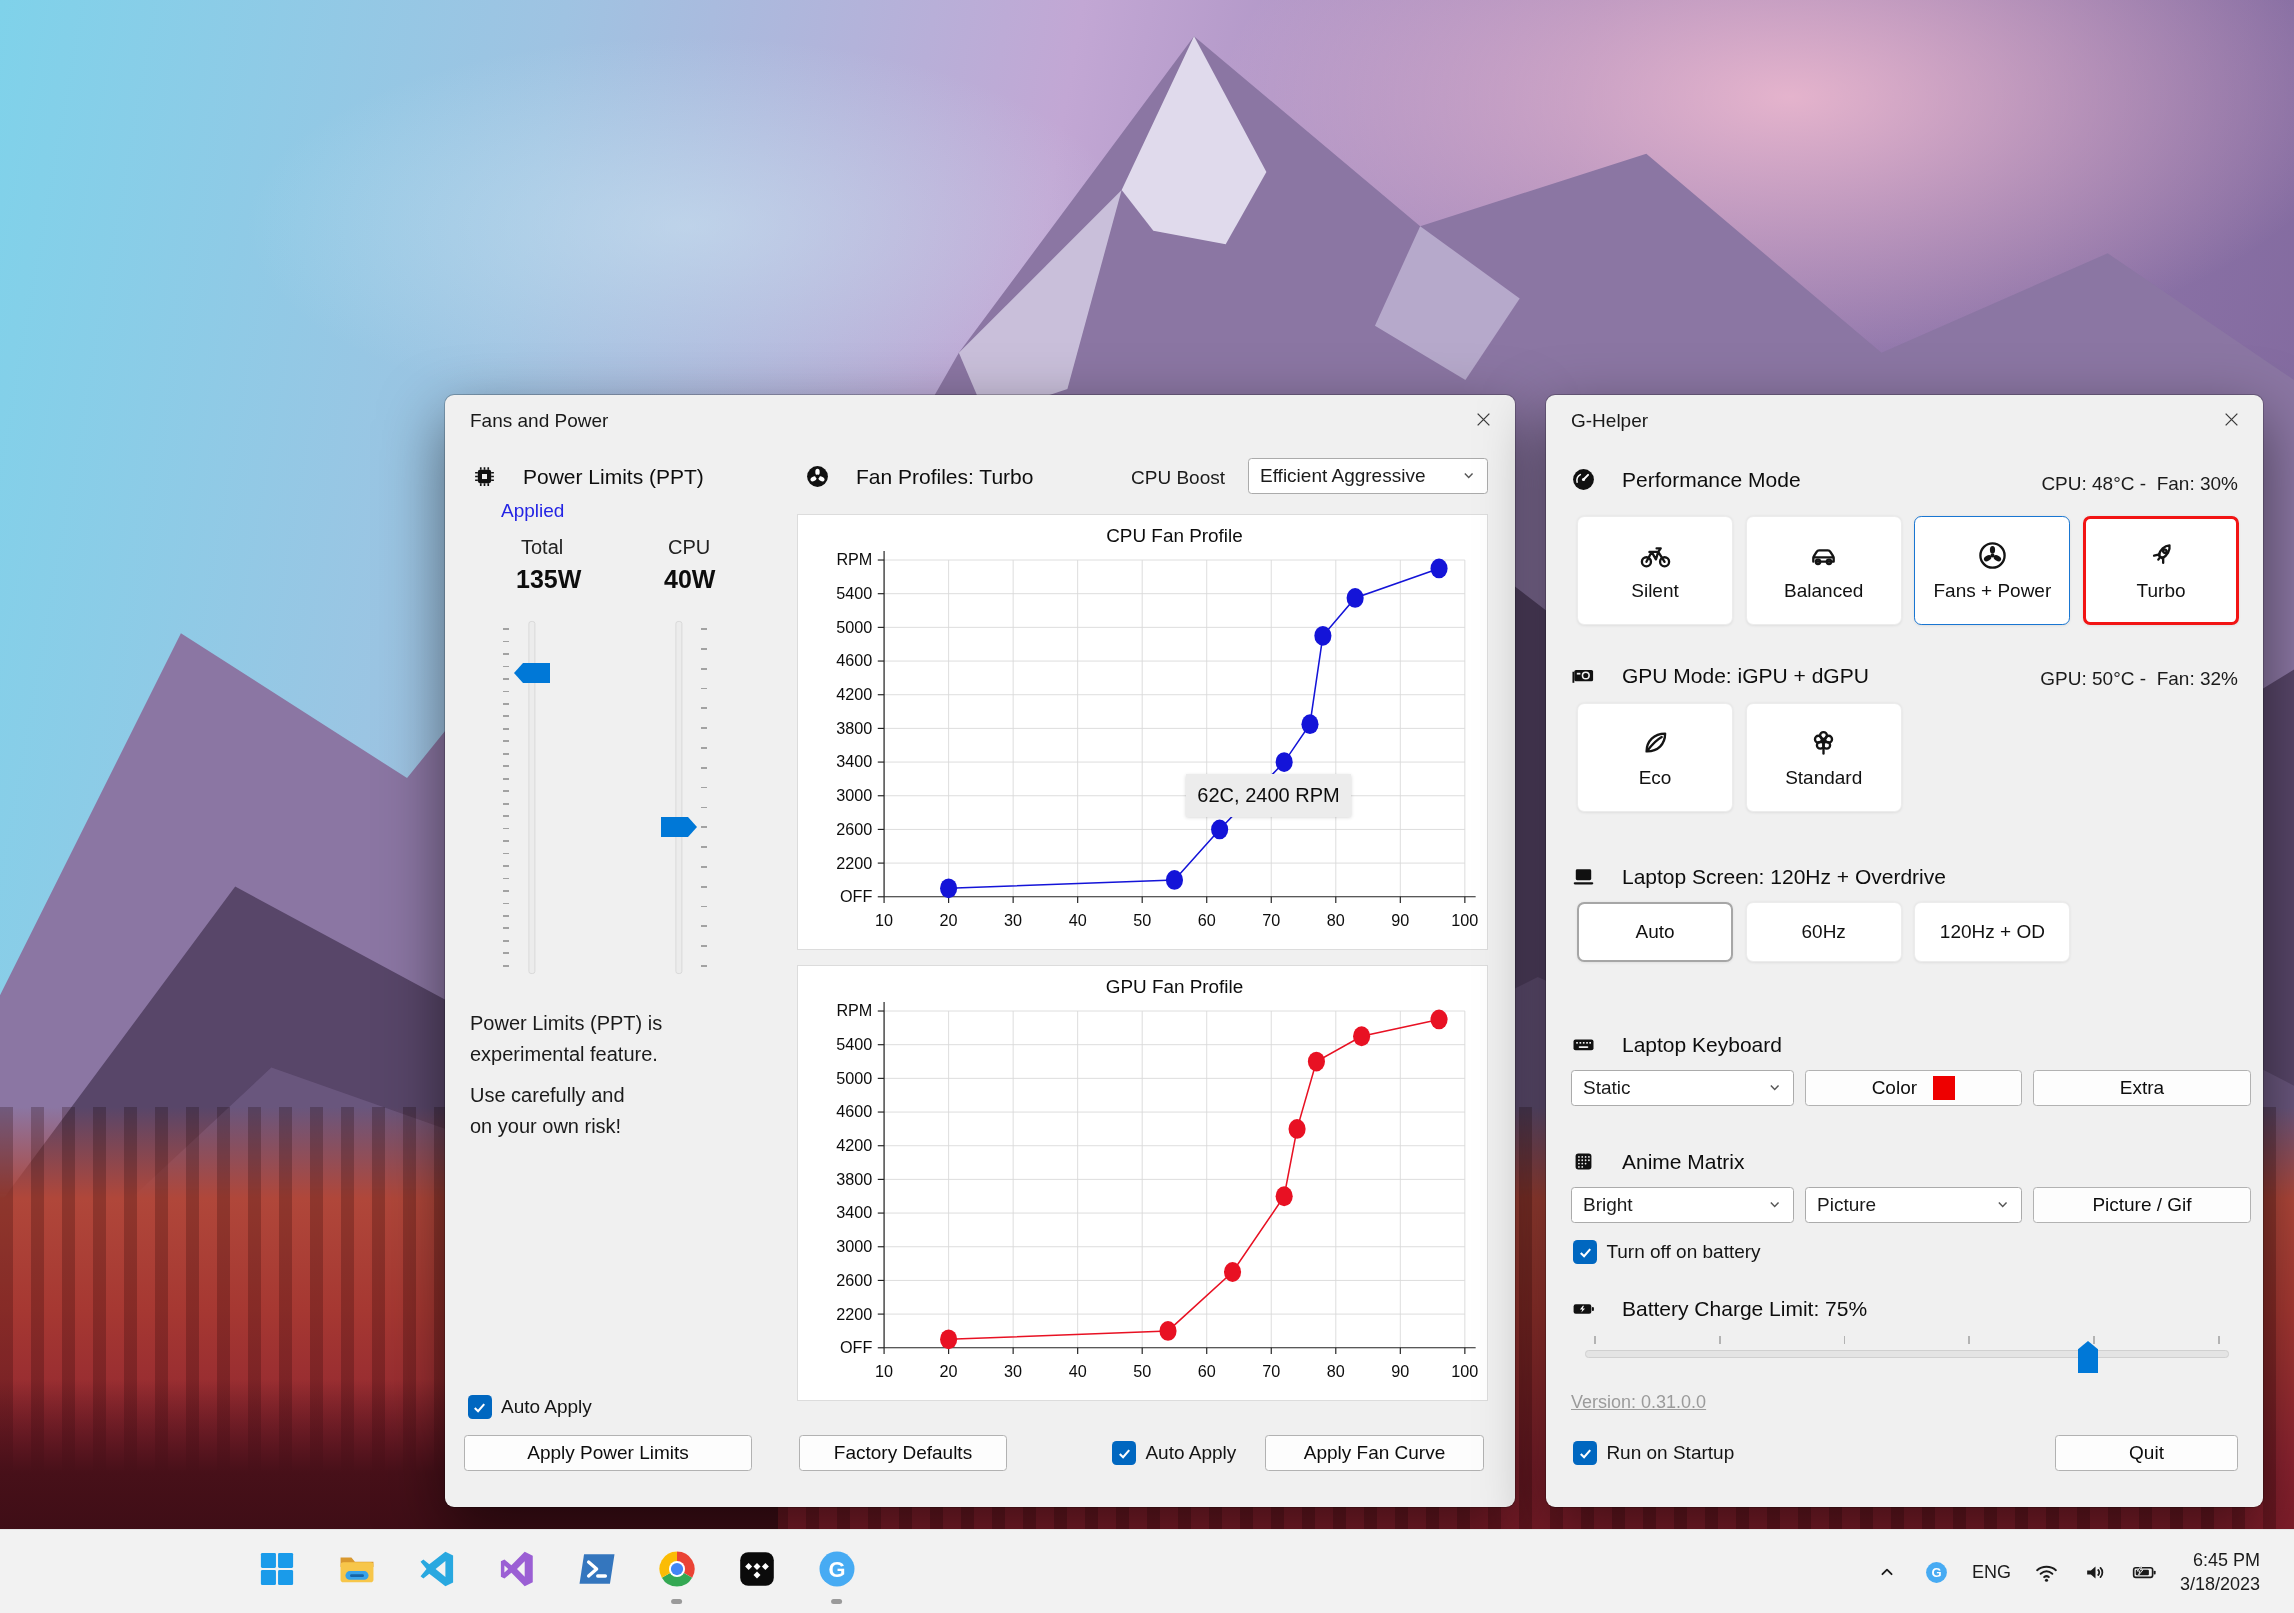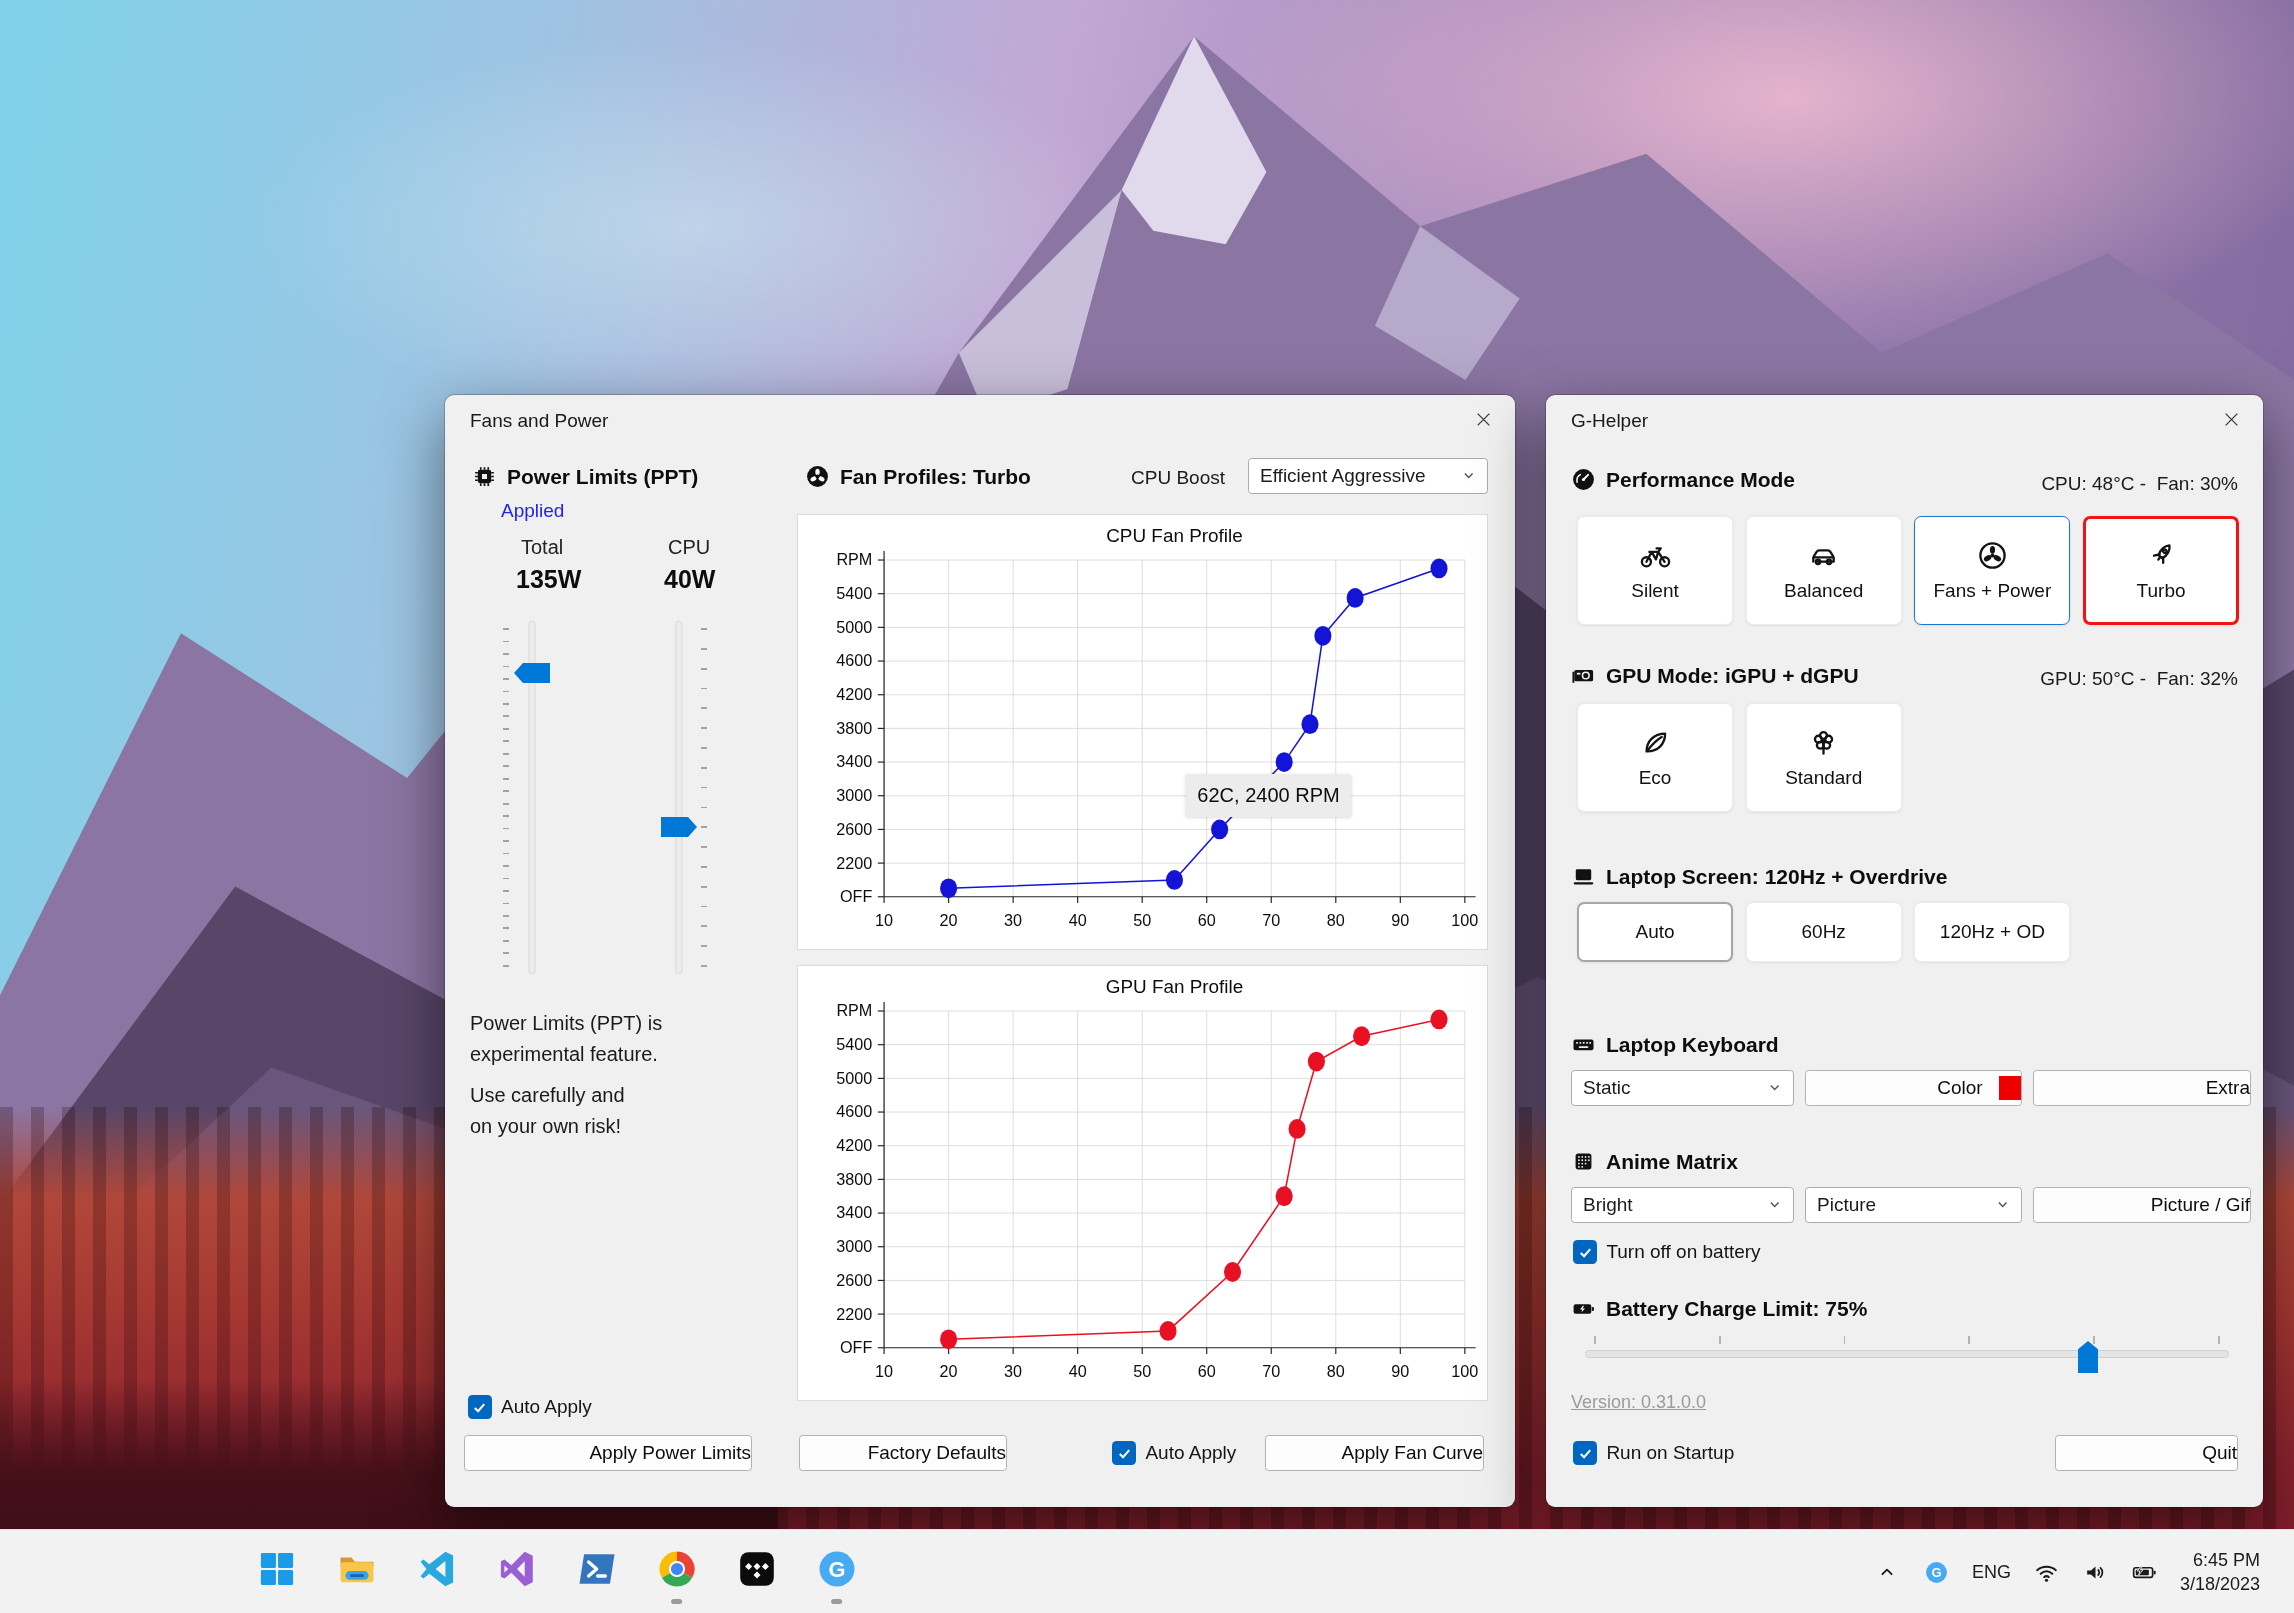--- a/index.html
+++ b/index.html
@@ -24,40 +24,40 @@
   #lake { position:absolute; left:0; bottom:0; width:778px; height:235px;
     background: linear-gradient(180deg, rgba(70,16,26,0), #471019 40%, #330a12 100%); }
 
   
   .win { position:absolute; background:#f0f0f0; border-radius:9px;
          box-shadow: 0 23.5px 63px rgba(0,0,0,.5), 0 0 0 0.9px rgba(0,0,0,.22); }
   .win-title { position:absolute; left:25px; top:14.5px; font-size:19px; color:#191919; }
   .close-btn { position:absolute; right:22px; top:14.5px; width:20px; height:20px; display:flex; align-items:center; justify-content:center; }
   .close-btn svg { width:17px; height:17px; }
 
-  .sec-h { position:absolute; display:flex; align-items:center; gap:10px; font-weight:bold; font-size:21px; color:#0d0d0d; }
+  .sec-h { position:absolute; display:flex; align-items:center; gap:26px; font-weight:normal; font-size:21px; color:#0d0d0d; }
   .sec-h svg { width:25px; height:25px; flex:none; }
   .status-right { position:absolute; font-size:19px; color:#1b1b1b; white-space:pre; }
 
   .tile-row { position:absolute; display:flex; gap:12.7px; }
   .tile { width:156px; height:109px; background:#fff; border:0.9px solid #ececec; border-radius:7.2px;
           box-shadow:0 0.9px 2.7px rgba(0,0,0,.07); display:flex; flex-direction:column; align-items:center; justify-content:center; gap:8.1px; }
   .tile .lbl { font-size:19px; color:#111; }
   .tile .ticon svg { width:33px; height:33px; display:block; }
   .tile.small { height:60px; flex-direction:row; }
   .tile.hl-red  { border:3.6px solid #f21414; }
   .tile.hl-blue { border:3.6px solid #35a2ee; }
   .tile.hl-blue-thin { border:1.8px solid #1976d2; }
   .tile.hl-gray { border:2.7px solid #a6a6a6; }
 
   .dropdown { position:absolute; height:36px; background:#fff; border:0.9px solid #ababab; border-radius:3.6px;
               display:flex; align-items:center; justify-content:space-between; padding:0 11px; font-size:19px; }
   .dropdown svg { width:15.4px; height:15.4px; }
   .btn { position:absolute; height:36px; background:#fdfdfd; border:0.9px solid #b2b2b2; border-radius:3.6px;
-         display:flex; align-items:center; justify-content:flex-end; gap:16.3px; font-size:19px; color:#0d0d0d; }
+         display:flex; align-items:center; justify-content:center; gap:16.3px; font-size:19px; color:#0d0d0d; }
   .swatch { width:22px; height:24.4px; display:inline-block; }
 
   .cb-row { position:absolute; display:flex; align-items:center; gap:9px; font-size:19px; color:#141414; }
   .cb { width:24.4px; height:24.4px; background:#0067c0; border-radius:4.5px; display:flex; align-items:center; justify-content:center; flex:none; }
   .cb svg { width:17px; height:17px; }
 
   
   #fans-window { left:445px; top:395px; width:1070px; height:1112px; }
   .applied { position:absolute; left:56px; top:105px; font-size:19px; color:#2424e4; }
   .pl-label { position:absolute; font-size:20px; color:#222; }

